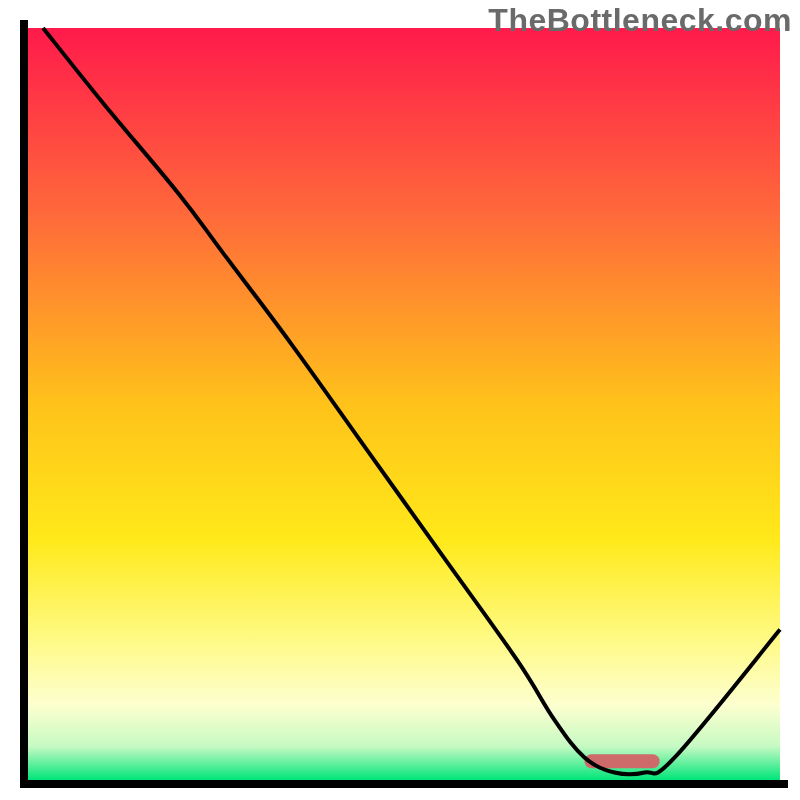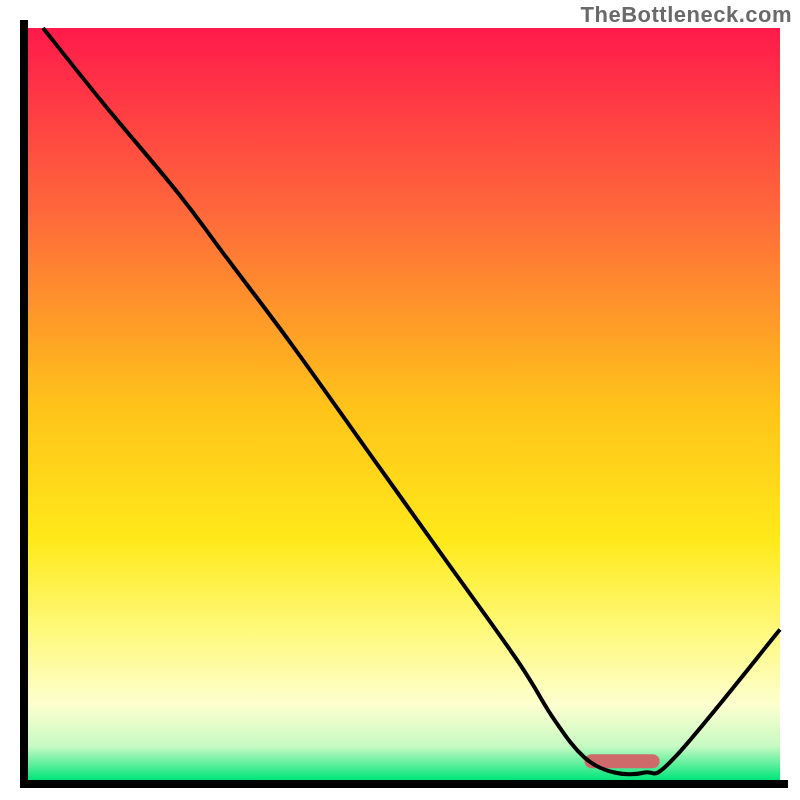--- a/index.html
+++ b/index.html
@@ -7,21 +7,21 @@
   .container {
     position: relative;
     width: 800px;
     height: 800px;
   }
   .watermark {
     position: absolute;
     top: 2px;
     right: 8px;
     font-family: Arial, Helvetica, sans-serif;
-    font-size: 22px;
+    font-size: 32px;
     font-weight: bold;
     color: #6a6a6a;
     letter-spacing: 0.5px;
     z-index: 5;
   }
   svg.chart {
     position: absolute;
     top: 0; left: 0;
     width: 800px; height: 800px;
   }

